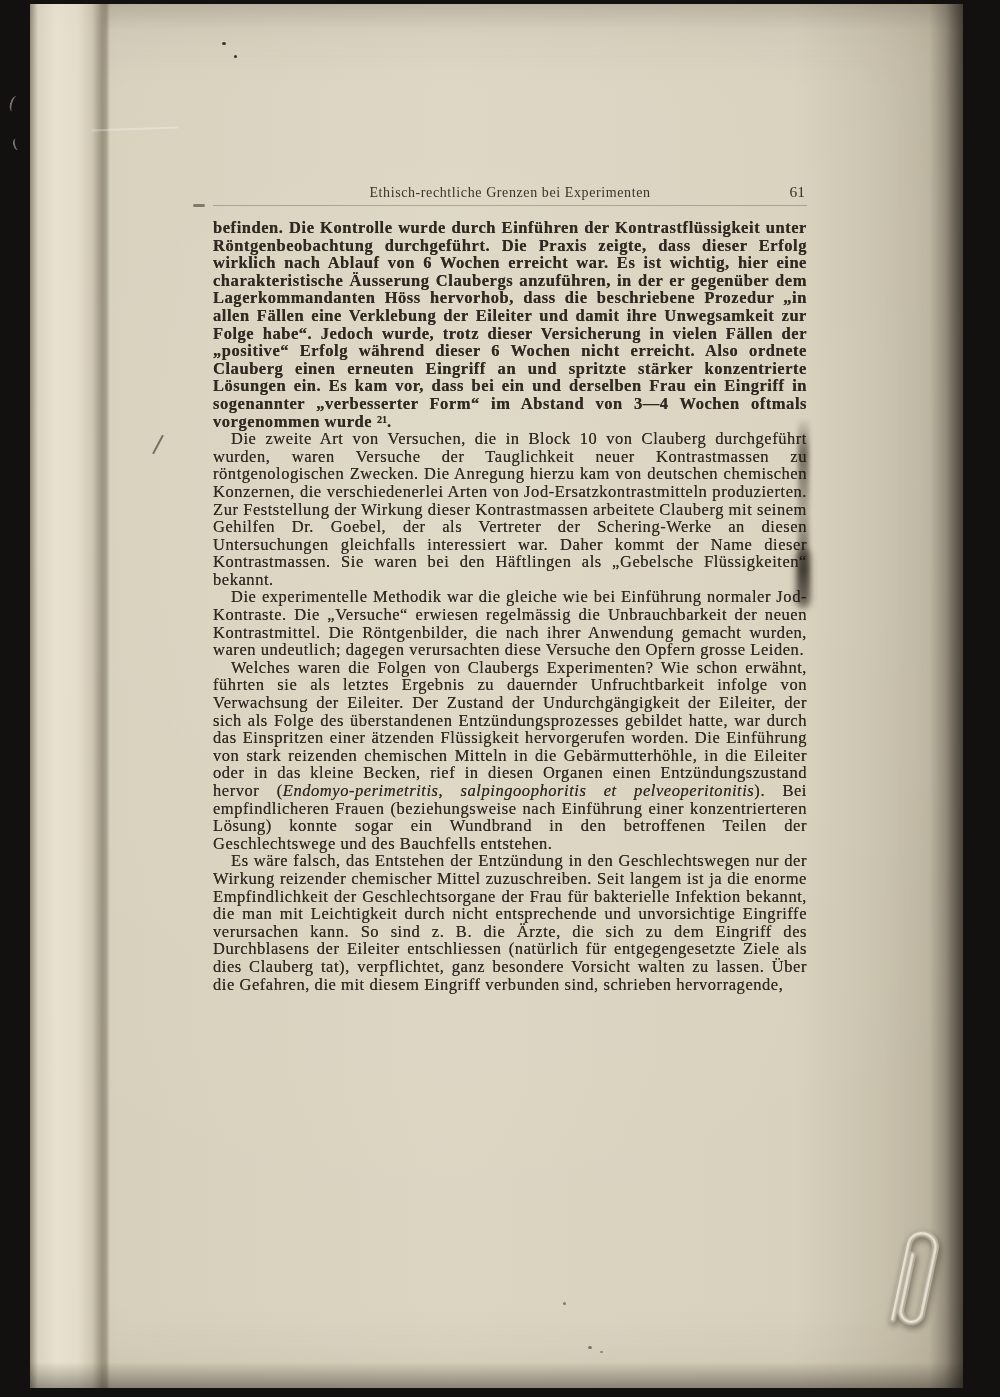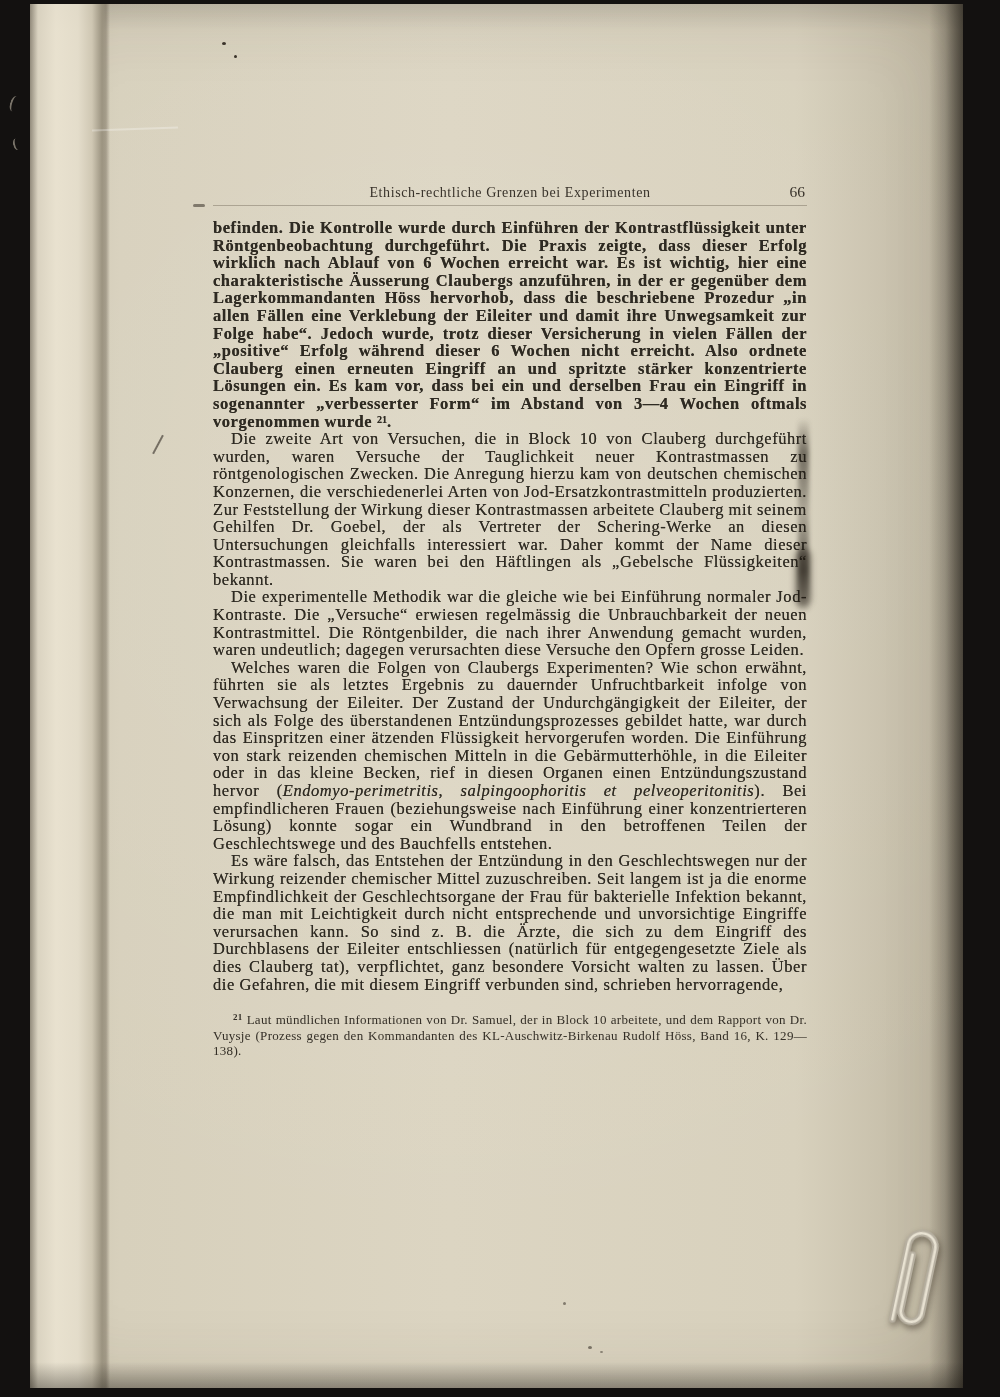--- a/index.html
+++ b/index.html
@@ -86,34 +86,31 @@
     <div class="page-edge"></div>
     <div class="right-shadow"></div>
     <div class="bottom-shadow"></div>
     <div class="scratch"></div>
 
     <div class="content">
 
       <div class="header">
         <span class="header-dash"></span>
         <div class="header-title">Ethisch-rechtliche Grenzen bei Experimenten</div>
-        <div class="page-number">66</div>
+        <div class="page-number">61</div>
       </div>
 
       <div class="body-text">
         <p class="flush"><span>befinden. Die Kontrolle wurde durch Einführen der Kontrastflüssigkeit unter Röntgenbeobachtung durchgeführt. Die Praxis zeigte, dass dieser Erfolg wirklich nach Ablauf von 6 Wochen erreicht war. Es ist wichtig, hier eine charakteristische Äusserung Claubergs anzuführen, in der er gegenüber dem Lagerkommandanten Höss hervorhob, dass die beschriebene Prozedur „in allen Fällen eine Verklebung der Eileiter und damit ihre Unwegsamkeit zur Folge habe“. Jedoch wurde, trotz dieser Versicherung in vielen Fällen der „positive“ Erfolg während dieser 6 Wochen nicht erreicht. Also ordnete Clauberg einen erneuten Eingriff an und spritzte stärker konzentrierte Lösungen ein. Es kam vor, dass bei ein und derselben Frau ein Eingriff in sogenannter „verbesserter Form“ im Abstand von 3—4 Wochen oftmals vorgenommen wurde </span><sup class="fnref">21</sup><span>.</span></p>
         <p>Die zweite Art von Versuchen, die in Block 10 von Clauberg durchgeführt wurden, waren Versuche der Tauglichkeit neuer Kontrastmassen zu röntgenologischen Zwecken. Die Anregung hierzu kam von deutschen chemischen Konzernen, die verschiedenerlei Arten von Jod-Ersatzkontrastmitteln produzierten. Zur Feststellung der Wirkung dieser Kontrastmassen arbeitete Clauberg mit seinem Gehilfen Dr. Goebel, der als Vertreter der Schering-Werke an diesen Untersuchungen gleichfalls interessiert war. Daher kommt der Name dieser Kontrastmassen. Sie waren bei den Häftlingen als „Gebelsche Flüssigkeiten“ bekannt.</p>
         <p>Die experimentelle Methodik war die gleiche wie bei Einführung normaler Jod-Kontraste. Die „Versuche“ erwiesen regelmässig die Unbrauchbarkeit der neuen Kontrastmittel. Die Röntgenbilder, die nach ihrer Anwendung gemacht wurden, waren undeutlich; dagegen verursachten diese Versuche den Opfern grosse Leiden.</p>
         <p><span>Welches waren die Folgen von Claubergs Experimenten? Wie schon erwähnt, führten sie als letztes Ergebnis zu dauernder Unfruchtbarkeit infolge von Verwachsung der Eileiter. Der Zustand der Undurchgängigkeit der Eileiter, der sich als Folge des überstandenen Entzündungsprozesses gebildet hatte, war durch das Einspritzen einer ätzenden Flüssigkeit hervorgerufen worden. Die Einführung von stark reizenden chemischen Mitteln in die Gebärmutterhöhle, in die Eileiter oder in das kleine Becken, rief in diesen Organen einen Entzündungszustand hervor (</span><em class="latin">Endomyo-perimetritis, salpingoophoritis et pelveoperitonitis</em><span>). Bei empfindlicheren Frauen (beziehungsweise nach Einführung einer konzentrierteren Lösung) konnte sogar ein Wundbrand in den betroffenen Teilen der Geschlechtswege und des Bauchfells entstehen.</span></p>
         <p>Es wäre falsch, das Entstehen der Entzündung in den Geschlechtswegen nur der Wirkung reizender chemischer Mittel zuzuschreiben. Seit langem ist ja die enorme Empfindlichkeit der Geschlechtsorgane der Frau für bakterielle Infektion bekannt, die man mit Leichtigkeit durch nicht entsprechende und unvorsichtige Eingriffe verursachen kann. So sind z. B. die Ärzte, die sich zu dem Eingriff des Durchblasens der Eileiter entschliessen (natürlich für entgegengesetzte Ziele als dies Clauberg tat), verpflichtet, ganz besondere Vorsicht walten zu lassen. Über die Gefahren, die mit diesem Eingriff verbunden sind, schrieben hervorragende,</p>
       </div>
 
-      <div class="footnote">
-        <p class="fn-para"><sup class="fn-marker">21</sup><span> Laut mündlichen Informationen von Dr. Samuel, der in Block 10 arbeitete, und dem Rapport von Dr. Vuysje (Prozess gegen den Kommandanten des KL-Auschwitz-Birkenau Rudolf Höss, Band 16, K. 129—138).</span></p>
-      </div>
 
     </div>
 
     <div class="smudge"></div>
     <div class="smudge-blob"></div>
     <div class="pencil-mark"></div>
     <div class="speck s1"></div>
     <div class="speck s2"></div>
     <div class="speck s3"></div>
     <div class="speck s4"></div>

